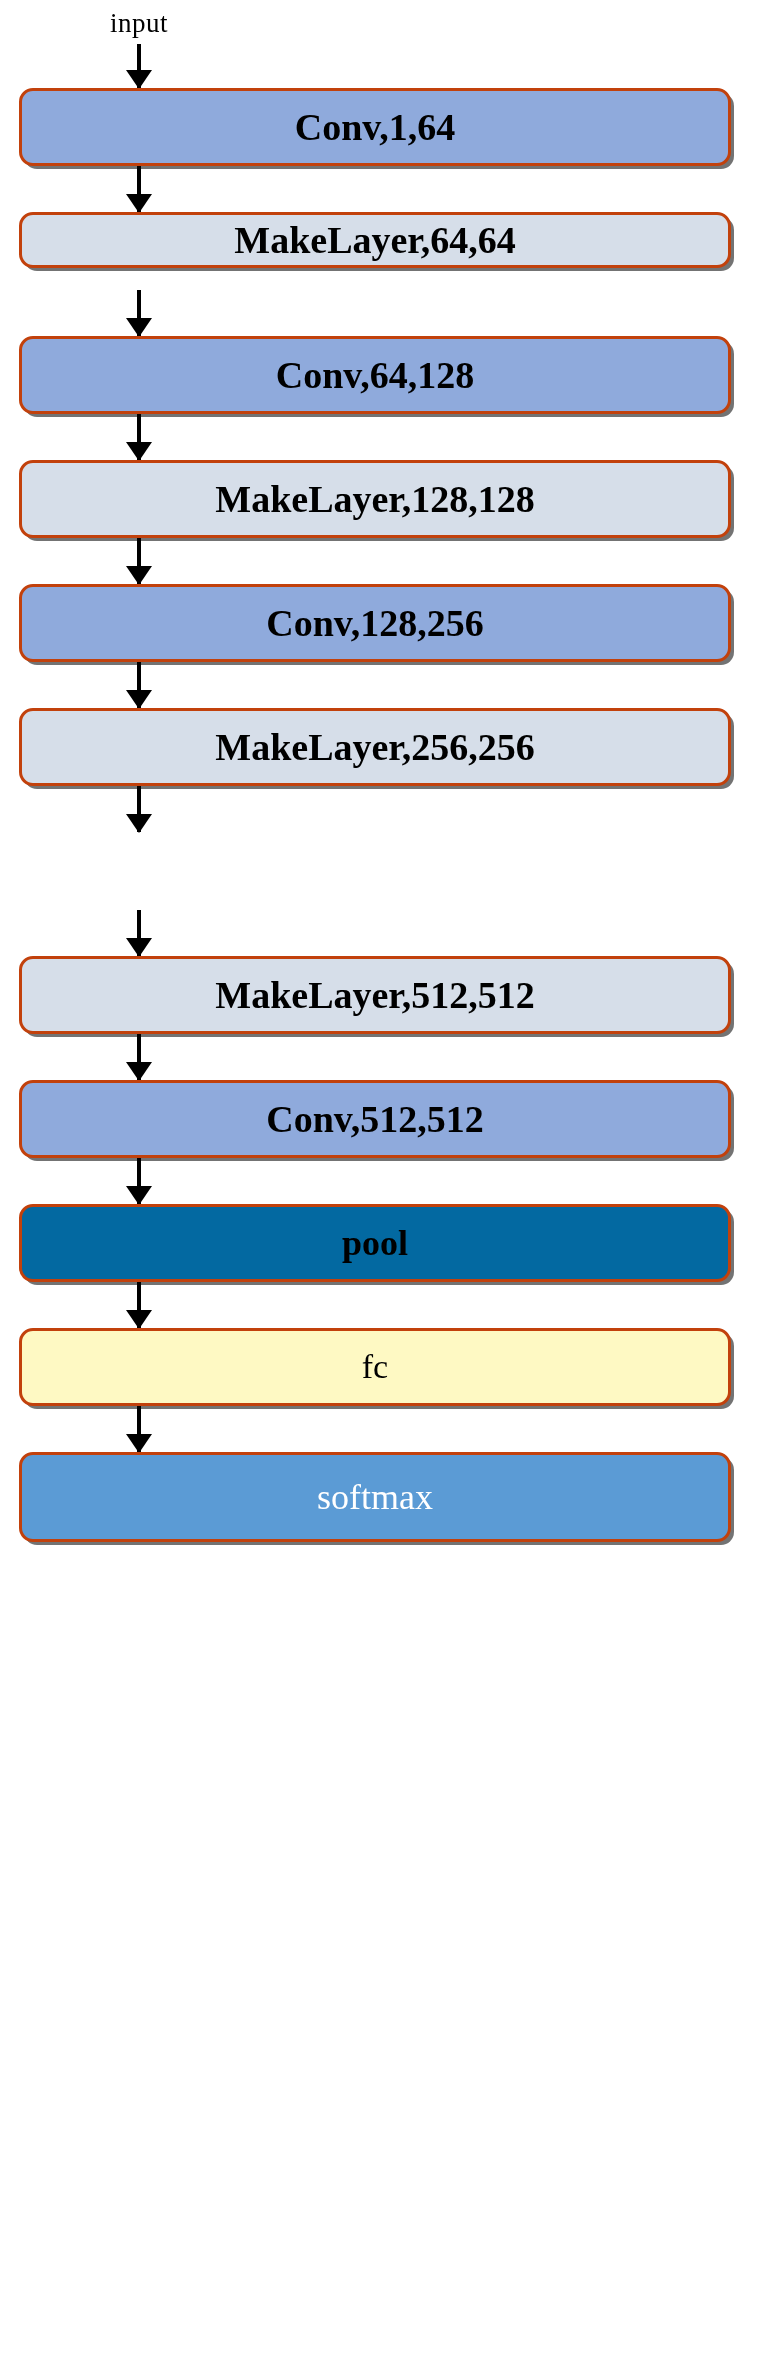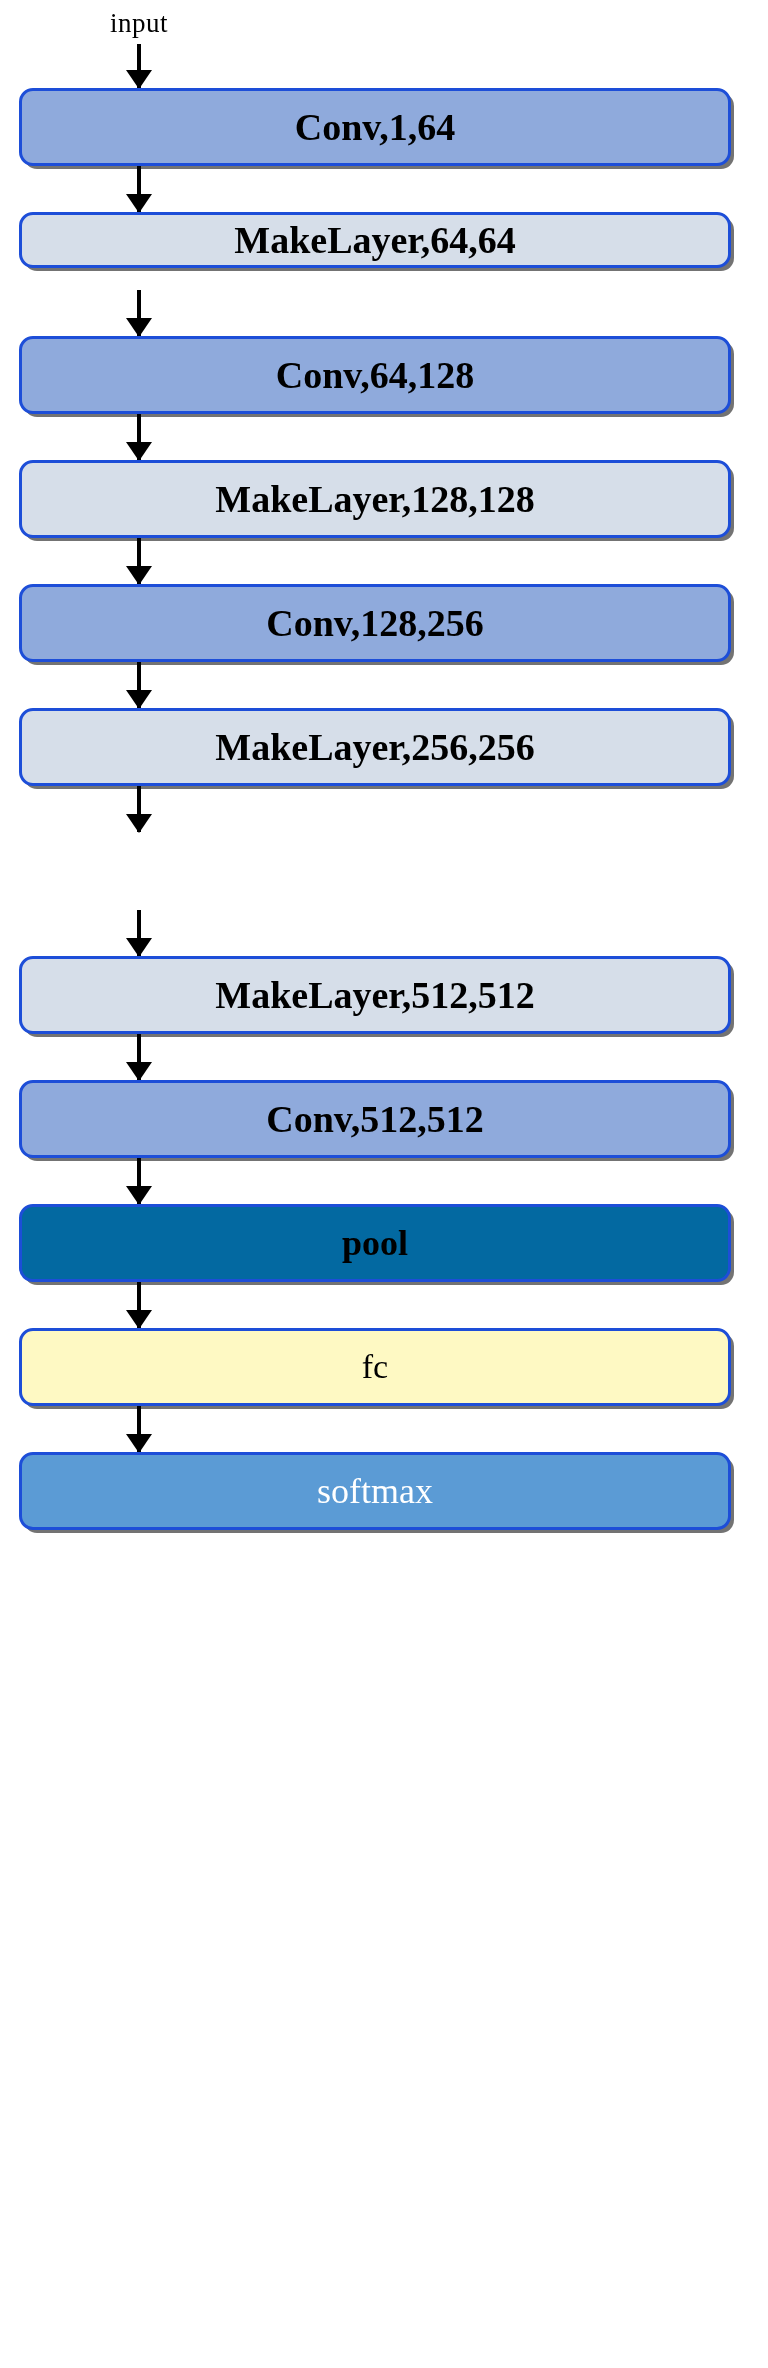--- a/index.html
+++ b/index.html
@@ -62,21 +62,21 @@
     border-right: 13px solid transparent;
     border-top: 19px solid #000000;
   }
 
   
   .node {
     position: absolute;
     left: 19px;
     width: 712px;
     box-sizing: border-box;
-    border: 3px solid #1d4ed8;
+    border: 3px solid #c2410c;
     border-radius: 14px;
     display: flex;
     align-items: center;
     justify-content: center;
     box-shadow: 4px 4px 0px -1px rgba(0,0,0,0.55);
     font-family: "Liberation Serif", "DejaVu Serif", serif;
     color: #000000;
     line-height: 1;
     white-space: nowrap;
   }
@@ -186,16 +186,16 @@
       <div class="shaft"></div>
       <div class="head"></div>
     </div>
     <div class="node node-fc" style="top: 1328px; height: 78px;">
       <span>fc</span>
     </div>
     <div class="arrow" style="top: 1406px; height: 46px;">
       <div class="shaft"></div>
       <div class="head"></div>
     </div>
-    <div class="node node-softmax" style="top: 1452px; height: 78px;">
+    <div class="node node-softmax" style="top: 1452px; height: 90px;">
       <span>softmax</span>
     </div>
   </div>
 
 </body></html>

